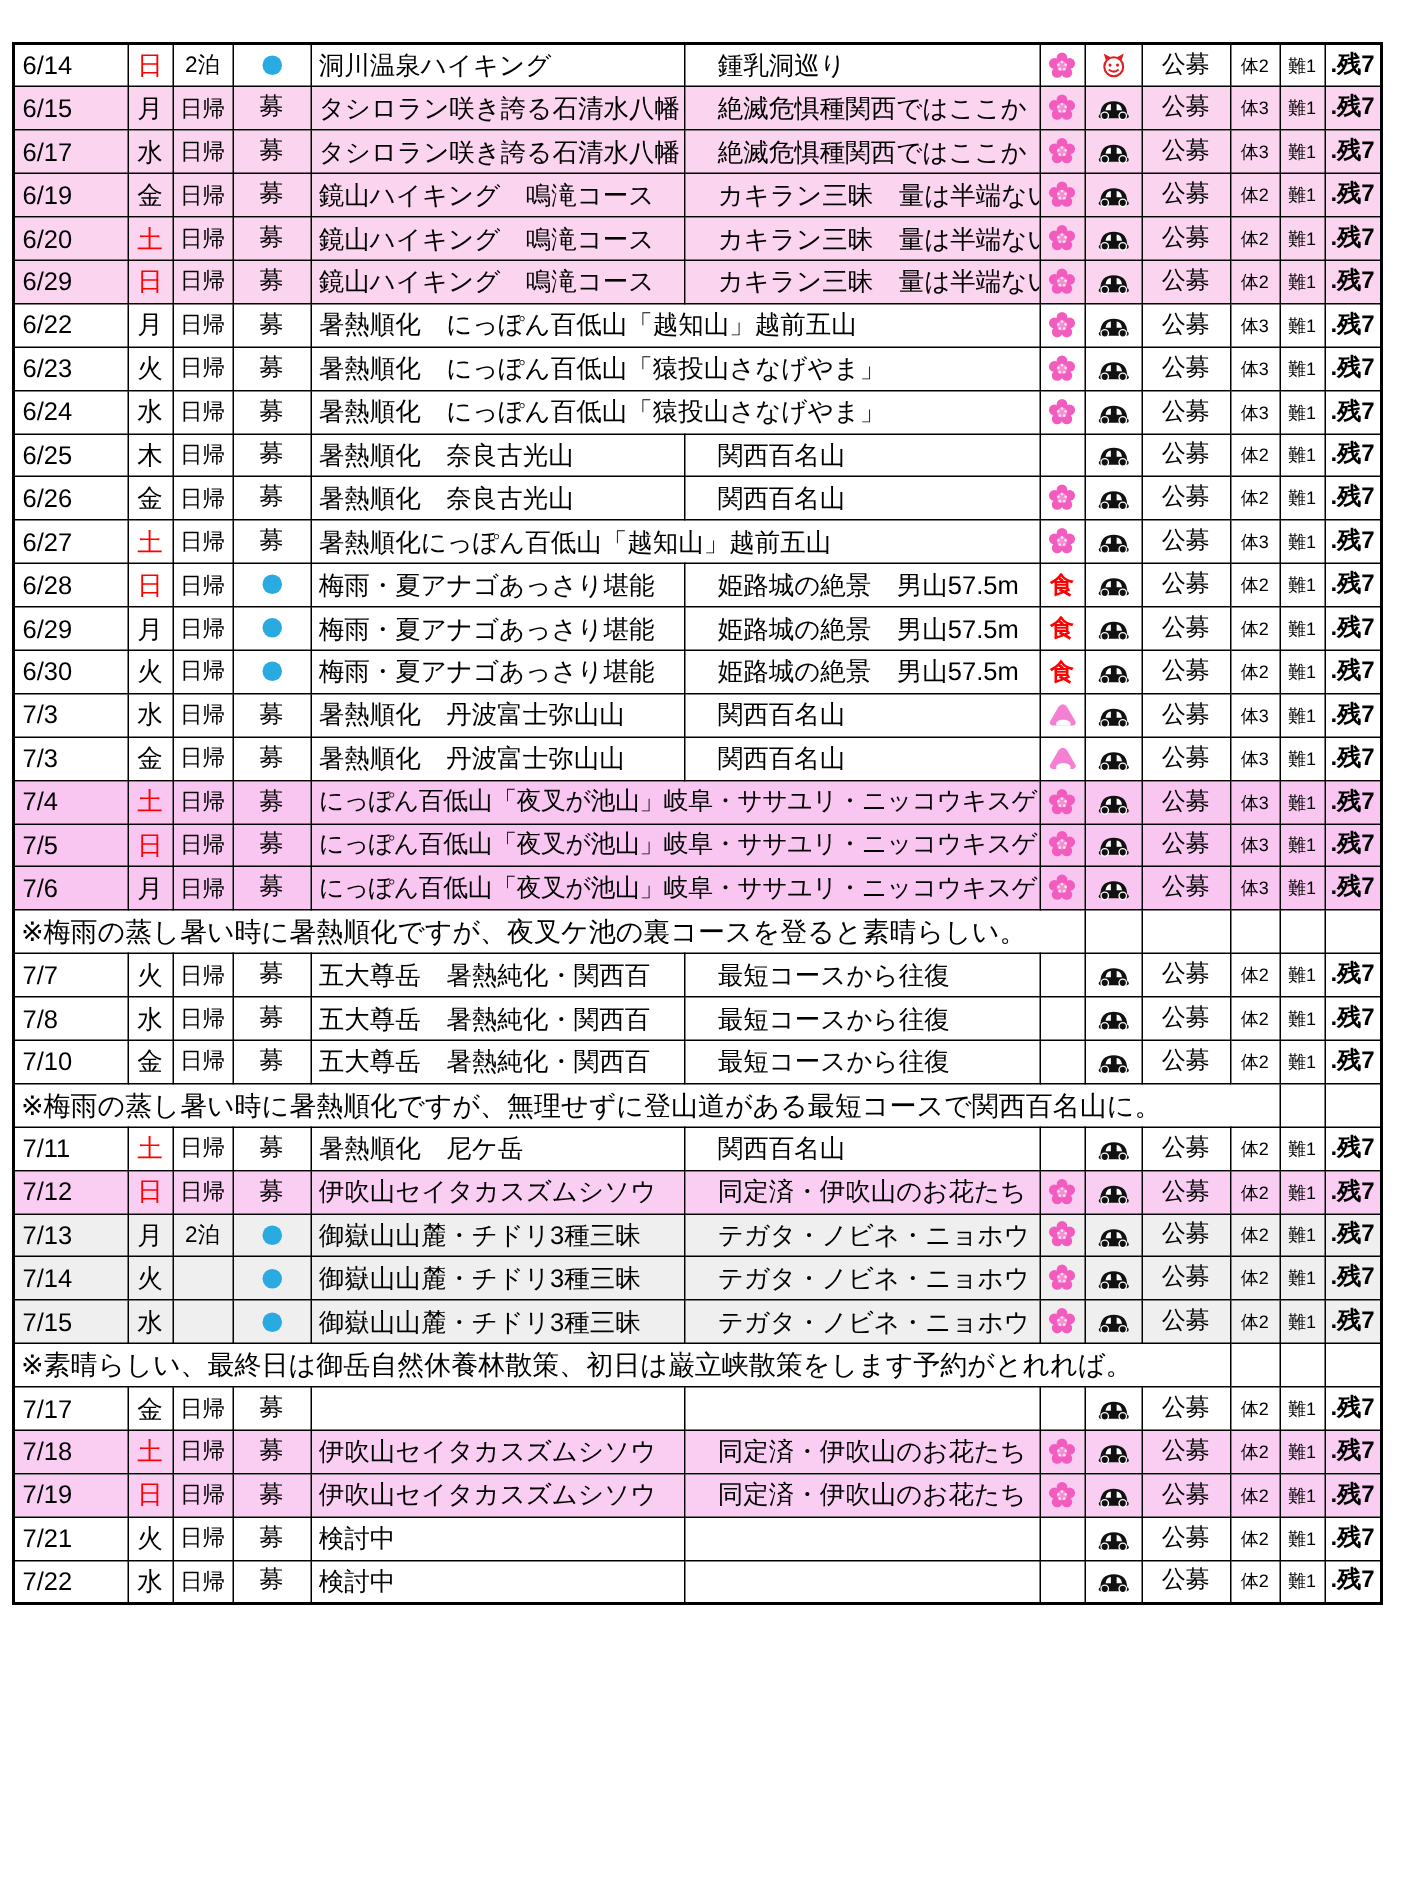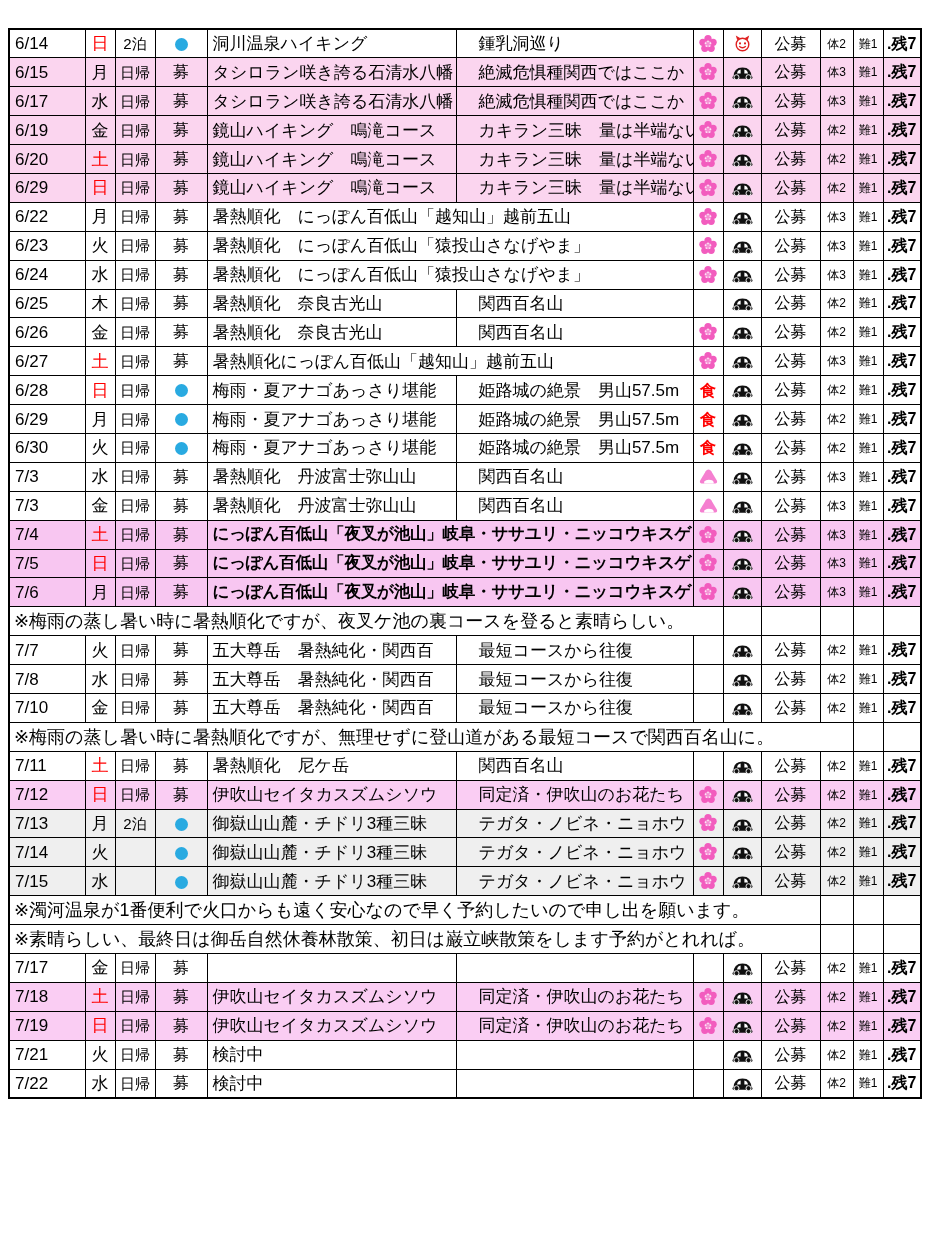--- a/index.html
+++ b/index.html
@@ -18,21 +18,21 @@
     font-size:17px;line-height:1;
   }
   .c-date{font-weight:normal;padding-left:5px;font-size:17px;}
   .c-day{text-align:center;font-size:17px;}
   .red{color:#ff0000;}
   .c-dur{text-align:center;font-size:15px;}
   .c-rec{text-align:center;font-size:16px;}
   .dot{display:inline-block;width:13px;height:13px;border-radius:50%;background:#29aae1;vertical-align:middle;}
   .c-title{padding-left:5px;}
   .c-desc{padding-left:22px;margin-left:48px;}
-  .boldtxt{font-weight:bold;font-size:16.6px;letter-spacing:-0.3px;}
+  .boldtxt{font-weight:normal;font-size:16.6px;letter-spacing:-0.3px;}
   .c-icon{text-align:center;}
   .c-icon svg{vertical-align:middle;}
   .meal{color:#ff0000;font-size:16px;font-weight:bold;}
   .c-kobo{text-align:center;font-size:16px;}
   .c-tai,.c-nan{text-align:center;font-size:12px;}
   .c-zan{text-align:center;font-size:16px;font-weight:bold;}
   .c-note{padding-left:4px;font-size:18px;}
   .bg-white{background:#ffffff;}
   .bg-pink{background:#fbd5ef;}
   .bg-violet{background:#f8c6f1;}
@@ -940,26 +940,20 @@
     <circle cx="17.5" cy="13.2" r="2.5" fill="#111111" stroke="#fff" stroke-width="0.9"></circle>
     <path d="M6 9.5 Q6.5 5.8 9.6 5.4 L9.6 9.5 Z" fill="#fff"></path>
     <path d="M17 9.5 Q16.5 5.8 13.4 5.4 L13.4 9.5 Z" fill="#fff"></path>
           </svg></td>
         <td class="c-kobo">公募</td>
         <td class="c-tai">体2</td>
         <td class="c-nan">難1</td>
         <td class="c-zan">.残7</td>
       </tr>
       <tr class="bg-white">
-        <td class="c-note" colspan="9">※濁河温泉が1番便利で火口からも遠く安心なので早く予約したいので申し出を願います。</td>
-        <td class=""></td>
-        <td class=""></td>
-        <td class=""></td>
-      </tr>
-      <tr class="bg-white">
         <td class="c-note" colspan="9">※素晴らしい、最終日は御岳自然休養林散策、初日は巌立峡散策をします予約がとれれば。</td>
         <td class=""></td>
         <td class=""></td>
         <td class=""></td>
       </tr>
       <tr class="bg-white">
         <td class="c-date">7/17</td>
         <td class="c-day">金</td>
         <td class="c-dur">日帰</td>
         <td class="c-rec">募</td>

